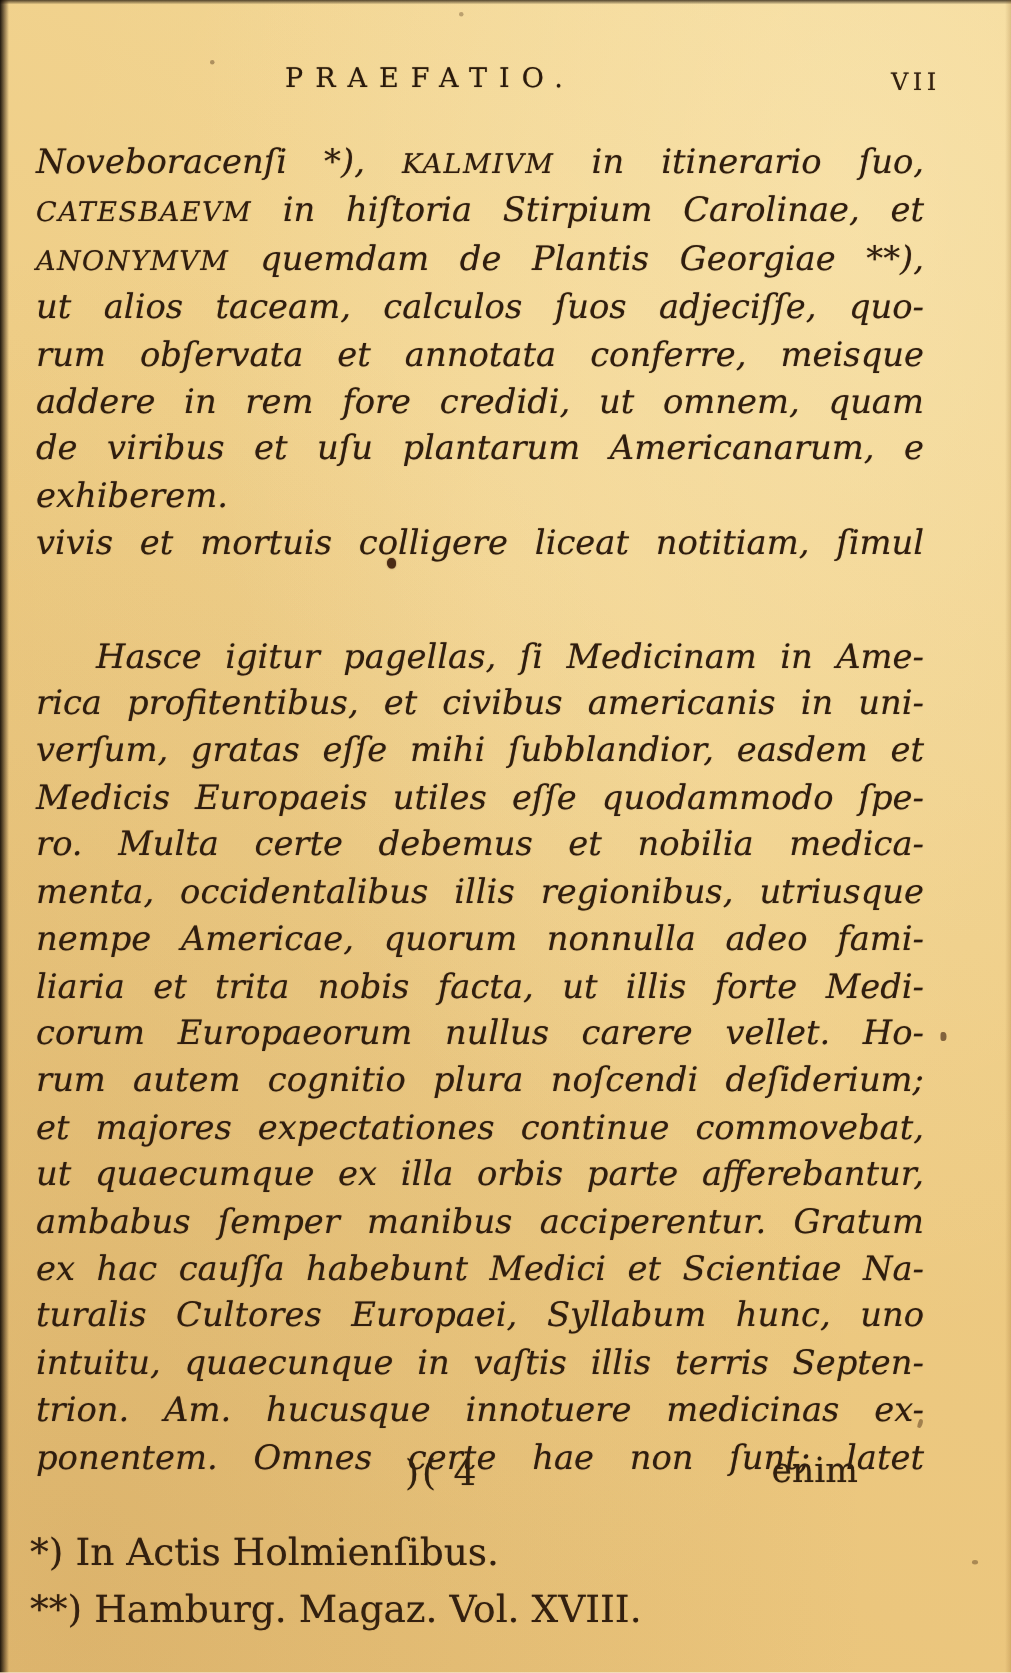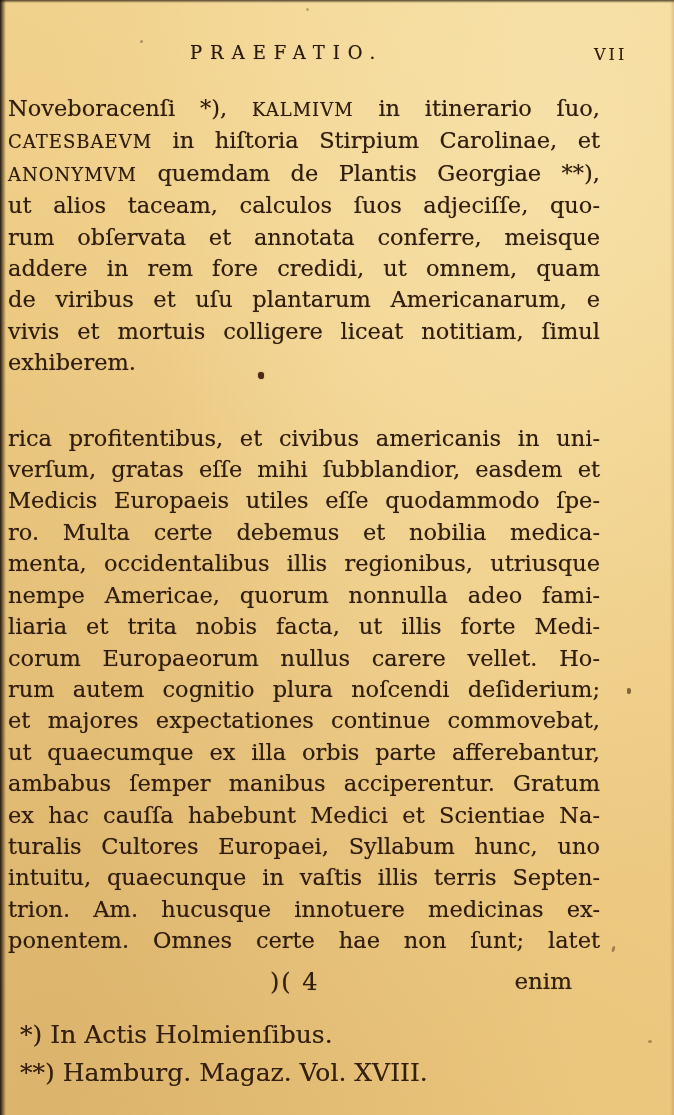--- a/index.html
+++ b/index.html
@@ -38,23 +38,24 @@
     font-size: 18px; letter-spacing: 8px; color: #2a1a0c;
     text-shadow: 0 0 0.7px rgba(50,30,10,0.55);
   }
   .page-number {
     position: absolute; left: 594px; top: 5px;
     font-size: 16px; letter-spacing: 3px; color: #33200f;
     text-shadow: 0 0 0.6px rgba(50,30,10,0.5);
   }
 
   .body-text {
-    position: absolute; top: 93px; left: 8px; width: 592px;
+    position: absolute; top: 93px; left: 24px; width: 592px;
     color: #2f1d0e;
     text-shadow: 0 0 0.7px rgba(55,32,12,0.55);
+    font-style: italic;
   }
   .para + .para { margin-top: 44px; }
   .line {
     font-size: 22.5px;
     line-height: 31.4px;
     text-align: justify;
     text-align-last: justify;
     white-space: normal;
   }
   .line.left { text-align-last: left; }
@@ -109,24 +110,25 @@
 
   <div class="body-text">
       <div class="para">
         <div class="line"><span>Noveboracenſi *), </span><span class="smallcaps">KALMIVM</span><span> in itinerario ſuo,</span></div>
         <div class="line"><span class="smallcaps">CATESBAEVM</span><span> in hiſtoria Stirpium Carolinae, et</span></div>
         <div class="line"><span class="smallcaps">ANONYMVM</span><span> quemdam de Plantis Georgiae **),</span></div>
         <div class="line"><span>ut alios taceam, calculos ſuos adjeciſſe, quo-</span></div>
         <div class="line"><span>rum obſervata et annotata conferre, meisque</span></div>
         <div class="line"><span>addere in rem fore credidi, ut omnem, quam</span></div>
         <div class="line"><span>de viribus et uſu plantarum Americanarum, e</span></div>
+        <div class="line left"><span>exhiberem.</span></div>
         <div class="line"><span>vivis et mortuis colligere liceat notitiam, ſimul</span></div>
-        <div class="line left"><span>exhiberem.</span></div>
       </div>
       <div class="para">
+        <div class="line indent"><span>Hasce igitur pagellas, ſi Medicinam in Ame-</span></div>
         <div class="line"><span>rica profitentibus, et civibus americanis in uni-</span></div>
         <div class="line"><span>verſum, gratas eſſe mihi ſubblandior, easdem et</span></div>
         <div class="line"><span>Medicis Europaeis utiles eſſe quodammodo ſpe-</span></div>
         <div class="line"><span>ro. Multa certe debemus et nobilia medica-</span></div>
         <div class="line"><span>menta, occidentalibus illis regionibus, utriusque</span></div>
         <div class="line"><span>nempe Americae, quorum nonnulla adeo fami-</span></div>
         <div class="line"><span>liaria et trita nobis facta, ut illis forte Medi-</span></div>
         <div class="line"><span>corum Europaeorum nullus carere vellet. Ho-</span></div>
         <div class="line"><span>rum autem cognitio plura noſcendi deſiderium;</span></div>
         <div class="line"><span>et majores expectationes continue commovebat,</span></div>

